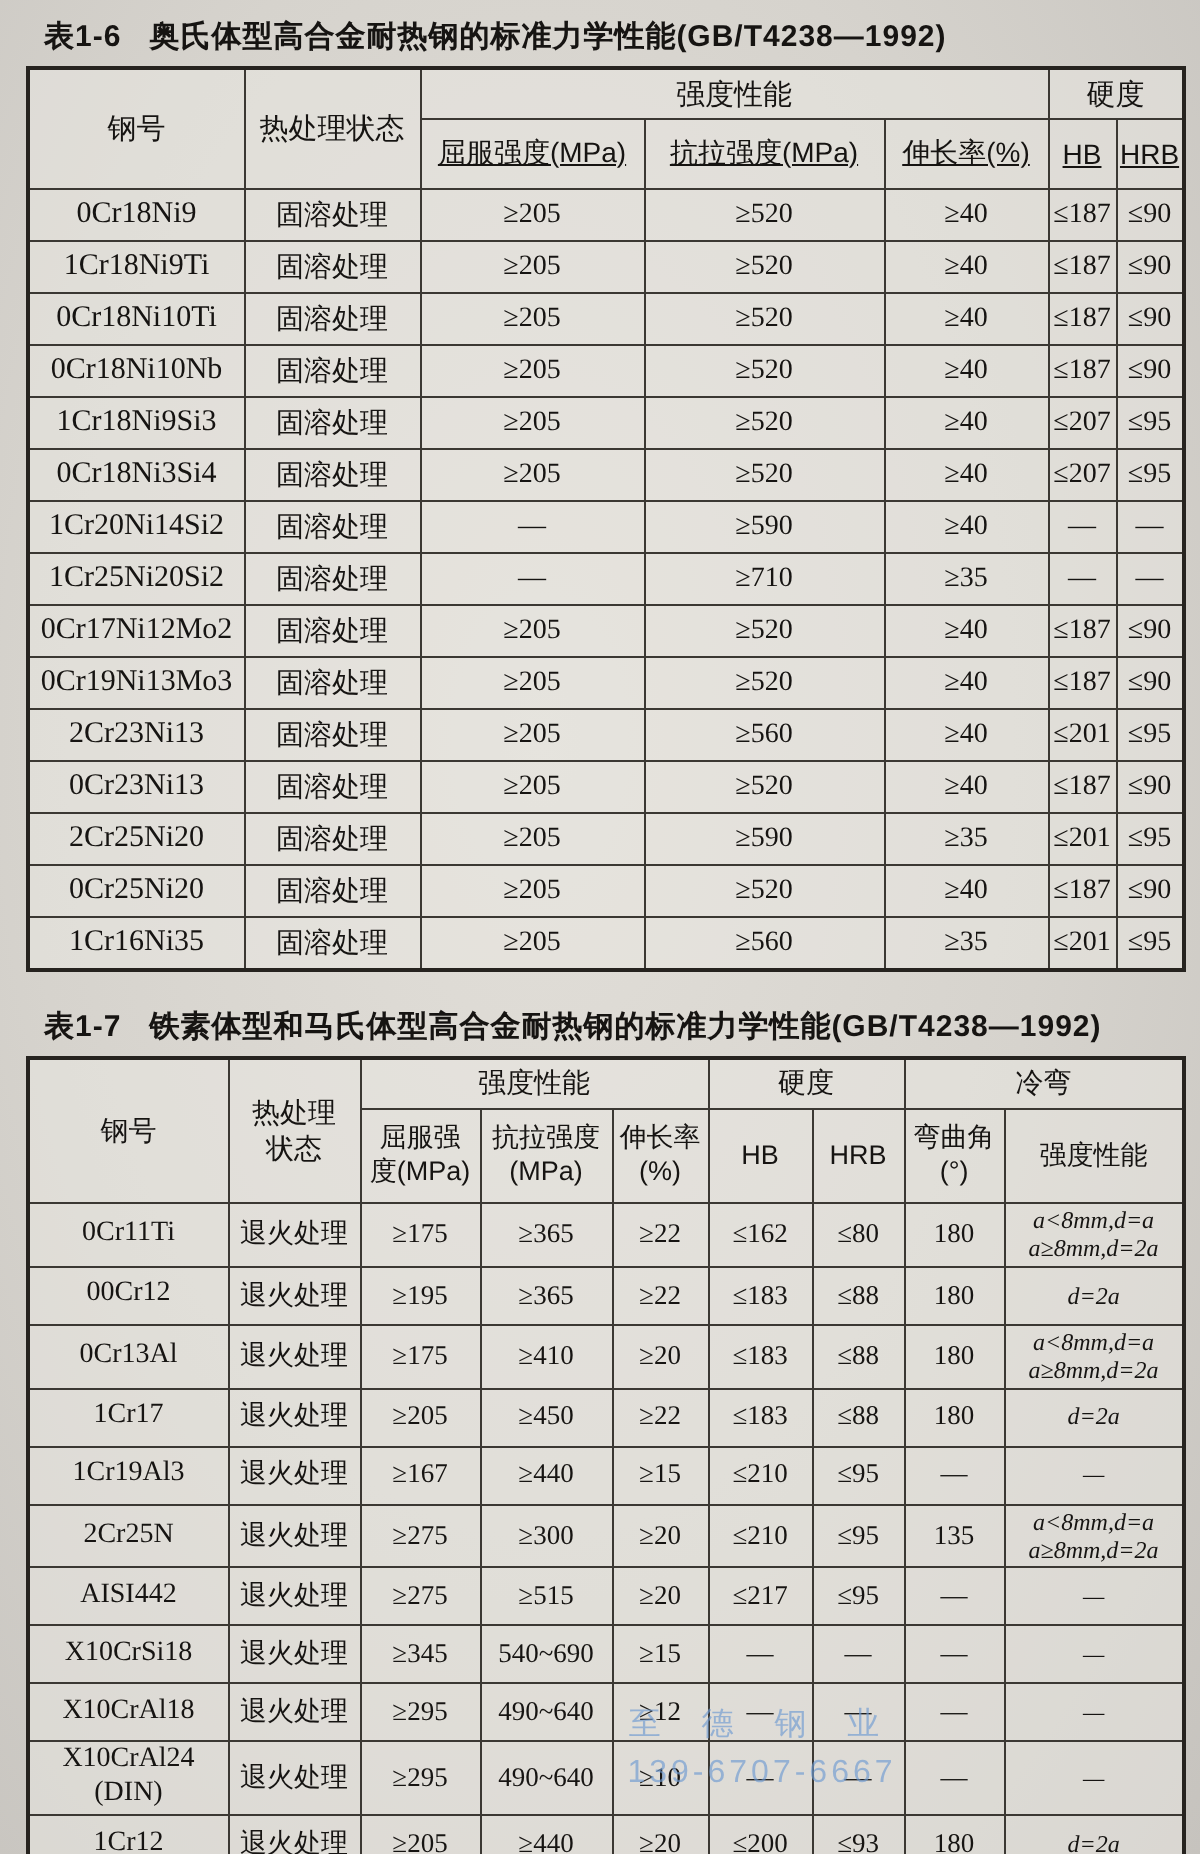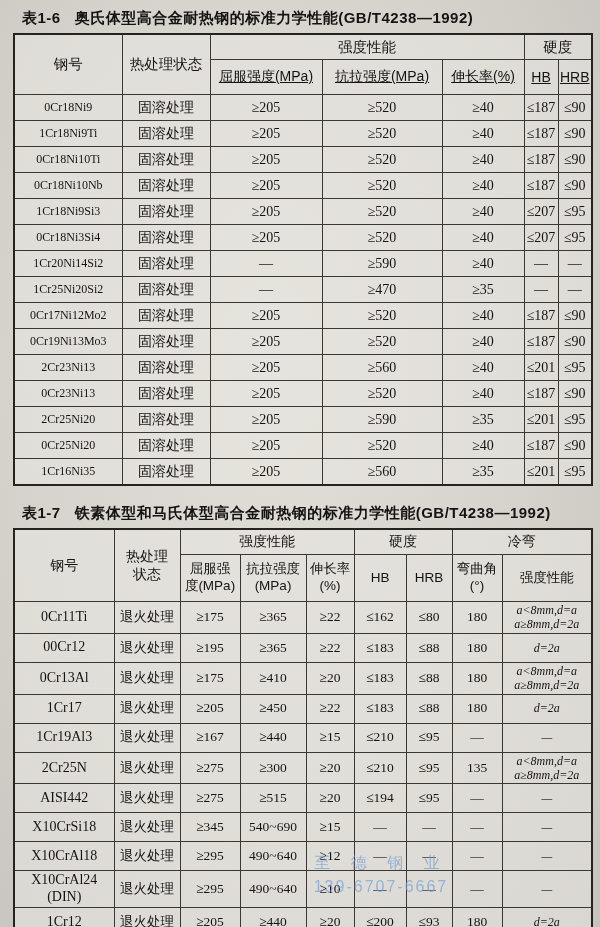--- a/index.html
+++ b/index.html
@@ -44,21 +44,21 @@
 
   
   #table1 th { font-size: 14px; font-weight: normal; }
   #table1 .group-row th { height: 22px; font-size: 14.5px; }
   #table1 .sub-row th { height: 32px; text-decoration: underline; }
   #table1 td {
     height: 23px;
     font-family: "Liberation Serif", "DejaVu Serif", serif;
     font-size: 14px;
   }
-  #table1 td.c-grade { font-size: 12px; }
+  #table1 td.c-grade { font-size: 15px; }
   #table1 th.h-span { font-size: 14.5px; }
 
   
   #table2 th { font-size: 13.5px; font-weight: normal; }
   #table2 .group-row th { height: 22px; font-size: 14px; }
   #table2 .sub-row th { height: 44px; line-height: 1.25; }
   #table2 td {
     height: 26px;
     font-family: "Liberation Serif", "DejaVu Serif", serif;
     font-size: 13.5px;
@@ -176,21 +176,21 @@
         <td>—</td>
         <td>≥590</td>
         <td>≥40</td>
         <td>—</td>
         <td>—</td>
       </tr>
         <tr>
         <td class="c-grade">1Cr25Ni20Si2</td>
         <td>固溶处理</td>
         <td>—</td>
-        <td>≥470</td>
+        <td>≥710</td>
         <td>≥35</td>
         <td>—</td>
         <td>—</td>
       </tr>
         <tr>
         <td class="c-grade">0Cr17Ni12Mo2</td>
         <td>固溶处理</td>
         <td>≥205</td>
         <td>≥520</td>
         <td>≥40</td>
@@ -360,21 +360,21 @@
         <td>135</td>
         <td class="c-bend-dia">a&lt;8mm,d=a
 a≥8mm,d=2a</td>
       </tr>
         <tr>
         <td class="c-grade">AISI442</td>
         <td>退火处理</td>
         <td>≥275</td>
         <td>≥515</td>
         <td>≥20</td>
-        <td>≤194</td>
+        <td>≤217</td>
         <td>≤95</td>
         <td>—</td>
         <td class="c-bend-dia">—</td>
       </tr>
         <tr>
         <td class="c-grade">X10CrSi18</td>
         <td>退火处理</td>
         <td>≥345</td>
         <td>540~690</td>
         <td>≥15</td>

